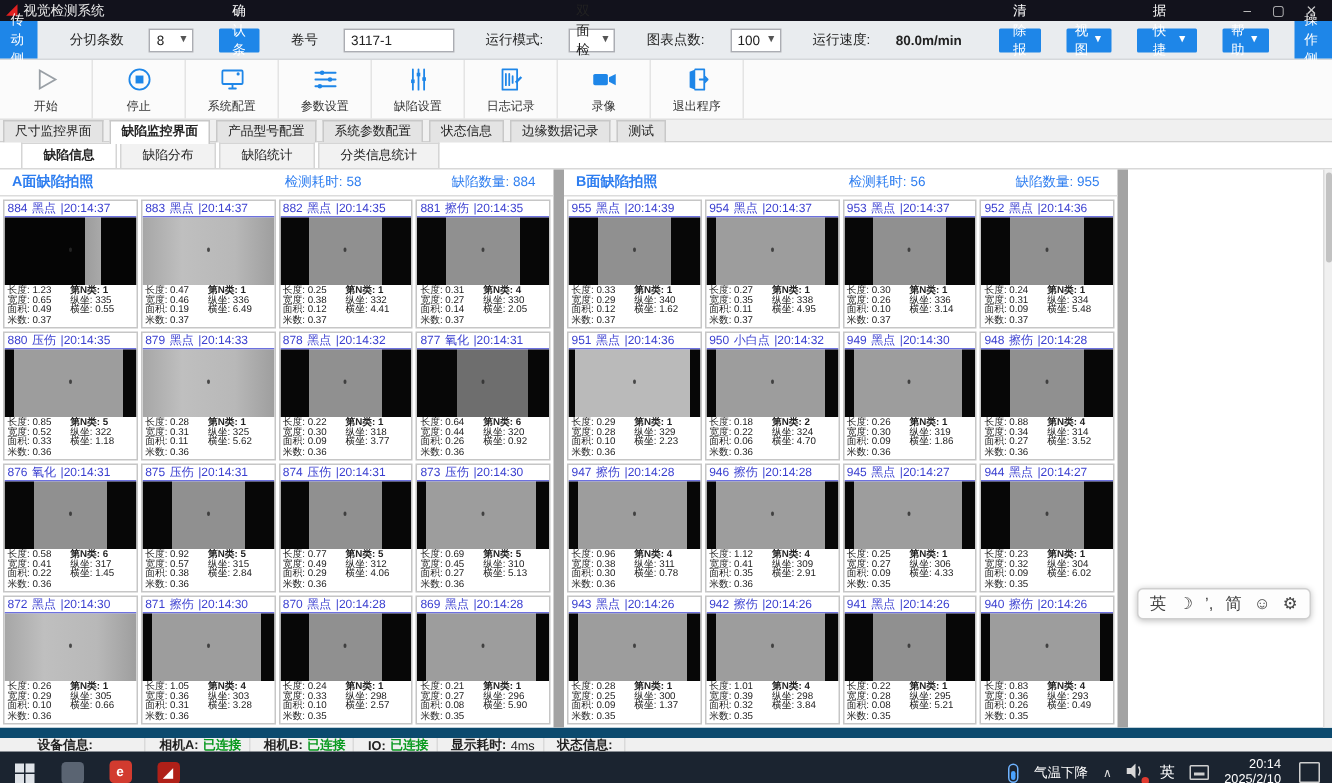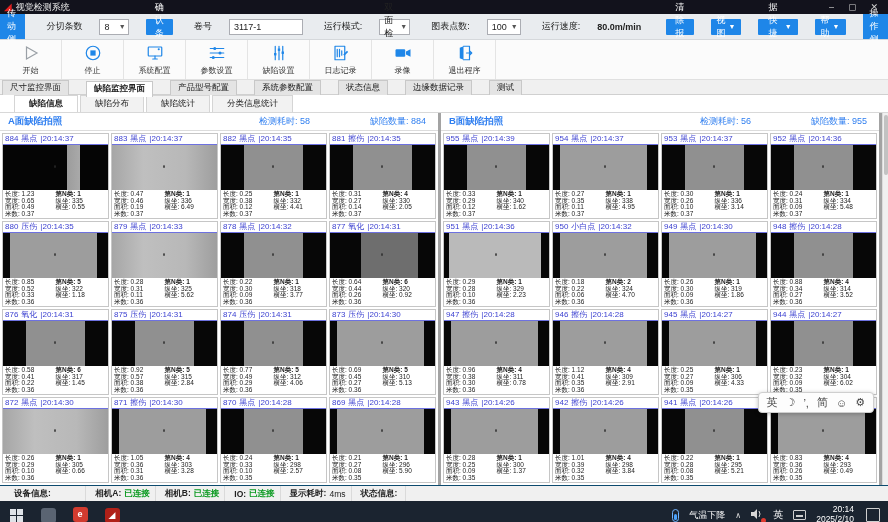--- a/index.html
+++ b/index.html
@@ -24,30 +24,30 @@
   .btn-blue .caret { font-size:7px; }
   .speed-val { font-weight:bold; }
 
   
   .ribbon { height:40px; background:#fbfbfb; border-bottom:1px solid #e0e0e0; display:flex; align-items:stretch; flex:0 0 auto; }
   .rbtn { width:62px; display:flex; flex-direction:column; align-items:center; justify-content:center; gap:2px; border-right:1px solid #e4e4e4; cursor:pointer; }
   .ricon { height:20px; display:flex; align-items:center; justify-content:center; }
   .rlabel { font-size:8px; color:#333; white-space:nowrap; }
 
   
-  .tabs { height:15px; background:#f0f0f0; display:flex; align-items:flex-start; padding-left:2px; gap:17px; flex:0 0 auto; border-bottom:1px solid #d0d0d0;}
+  .tabs { height:15px; background:#f0f0f0; display:flex; align-items:center; padding-left:2px; gap:4px; flex:0 0 auto; border-bottom:1px solid #d0d0d0;}
   .tab { font-size:8.5px; color:#222; background:#e4e4e4; border:1px solid #c8c8c8; border-bottom:none; padding:1px 7px 1px 7px; cursor:pointer; }
   .tab.active { background:#fff; position:relative; top:1px; padding-bottom:2px; font-weight:bold; }
   .subtabs { height:17px; background:#fff; display:flex; align-items:flex-end; padding-left:14px; gap:2px; flex:0 0 auto; }
   .subtab { font-size:8.5px; color:#222; background:#f2f2f2; border:1px solid #d5d5d5; border-bottom:none; padding:2px 14px; cursor:pointer; }
   .subtab.active { background:#fff; font-weight:bold; }
 
   
   .main { flex:1 1 auto; display:flex; border-top:1px solid #d8d8d8; position:relative; background:#fff; }
-  .panel { width:441px; border-right:3px solid #a3a3a3; display:flex; flex-direction:column; }
+  .panel { width:376px; border-right:7px solid #a3a3a3; display:flex; flex-direction:column; }
   .phead { height:18px; display:flex; align-items:center; padding:0 8px; border-bottom:1px solid #dcdcdc; }
   .p-title { color:#2e7ef0; font-weight:bold; font-size:9.5px; }
   .p-time { margin-left:auto; margin-right:60px; color:#2e7ef0; font-size:9px; }
   .p-count { color:#2e7ef0; font-size:9px; margin-right:4px; }
   .grid { flex:1; display:grid; grid-template-columns:repeat(4,1fr); grid-auto-rows:86px; gap:2px; padding:2px; align-content:start; }
   .cell { border:1px solid #c6c6c6; background:#fff; display:flex; flex-direction:column; overflow:hidden; }
   .chead { height:11px; font-size:8px; color:#3a3fd0; display:flex; align-items:center; gap:3px; padding:0 2px; border-bottom:1px solid #6d71e0; white-space:nowrap; overflow:hidden; }
   .cimg { height:46px; position:relative; }
   .speck { position:absolute; left:49%; top:45%; width:2px; height:3px; background:#2a2a2a; border-radius:50%; opacity:.8; }
   .cinfo { flex:1; display:flex; font-size:6.5px; color:#222; padding:1px 2px 0 2px; line-height:1.05; }
@@ -63,21 +63,21 @@
   .img-gl { background:linear-gradient(90deg,#070707 0 5%,#bababa 5% 92%,#070707 92%); }
 
   .vscroll { position:absolute; right:0; top:0; bottom:0; width:6px; background:#f0f0f0; border-left:1px solid #dcdcdc; }
   .vthumb { position:absolute; top:2px; left:1px; width:4px; height:60px; background:#c2c2c2; border-radius:2px; }
 
   
   .ime-bar { position:absolute; right:14px; bottom:72px; background:#fdfdfd; border:1px solid #cfcfcf; border-radius:4px; box-shadow:0 1px 4px rgba(0,0,0,.25); display:flex; align-items:center; gap:8px; padding:2px 8px; font-size:11px; color:#444; z-index:5; }
   .ime-bar span { cursor:pointer; }
 
   
-  .statusbar { height:16px; background:#f0f0f0; border-top:1px solid #0c4a6e; display:flex; align-items:center; gap:4px; padding:0 9px; font-size:8.5px; color:#222; flex:0 0 auto; }
+  .statusbar { height:16px; background:#f0f0f0; border-top:7px solid #0c4a6e; display:flex; align-items:center; gap:4px; padding:0 20px; font-size:8.5px; color:#222; flex:0 0 auto; }
   .seg { display:flex; align-items:center; gap:3px; padding:0 5px; border-right:1px solid #dadada; height:100%; white-space:nowrap; }
   .seg b { font-weight:bold; }
   .val-green { color:#0a9a20; font-weight:bold; }
   .val-bold { font-weight:bold;margin-top:36px; }
 
   
   .taskbar { height:28px; background:#1b2430; display:flex; align-items:center; color:#e8e8e8; flex:0 0 auto; }
   .tb-ico { width:32px; height:100%; display:flex; align-items:center; justify-content:center; cursor:pointer; }
   .winlogo { display:grid; grid-template-columns:6px 6px; grid-template-rows:6px 6px; gap:1px; }
   .winlogo i { background:#dfe3e8; }

